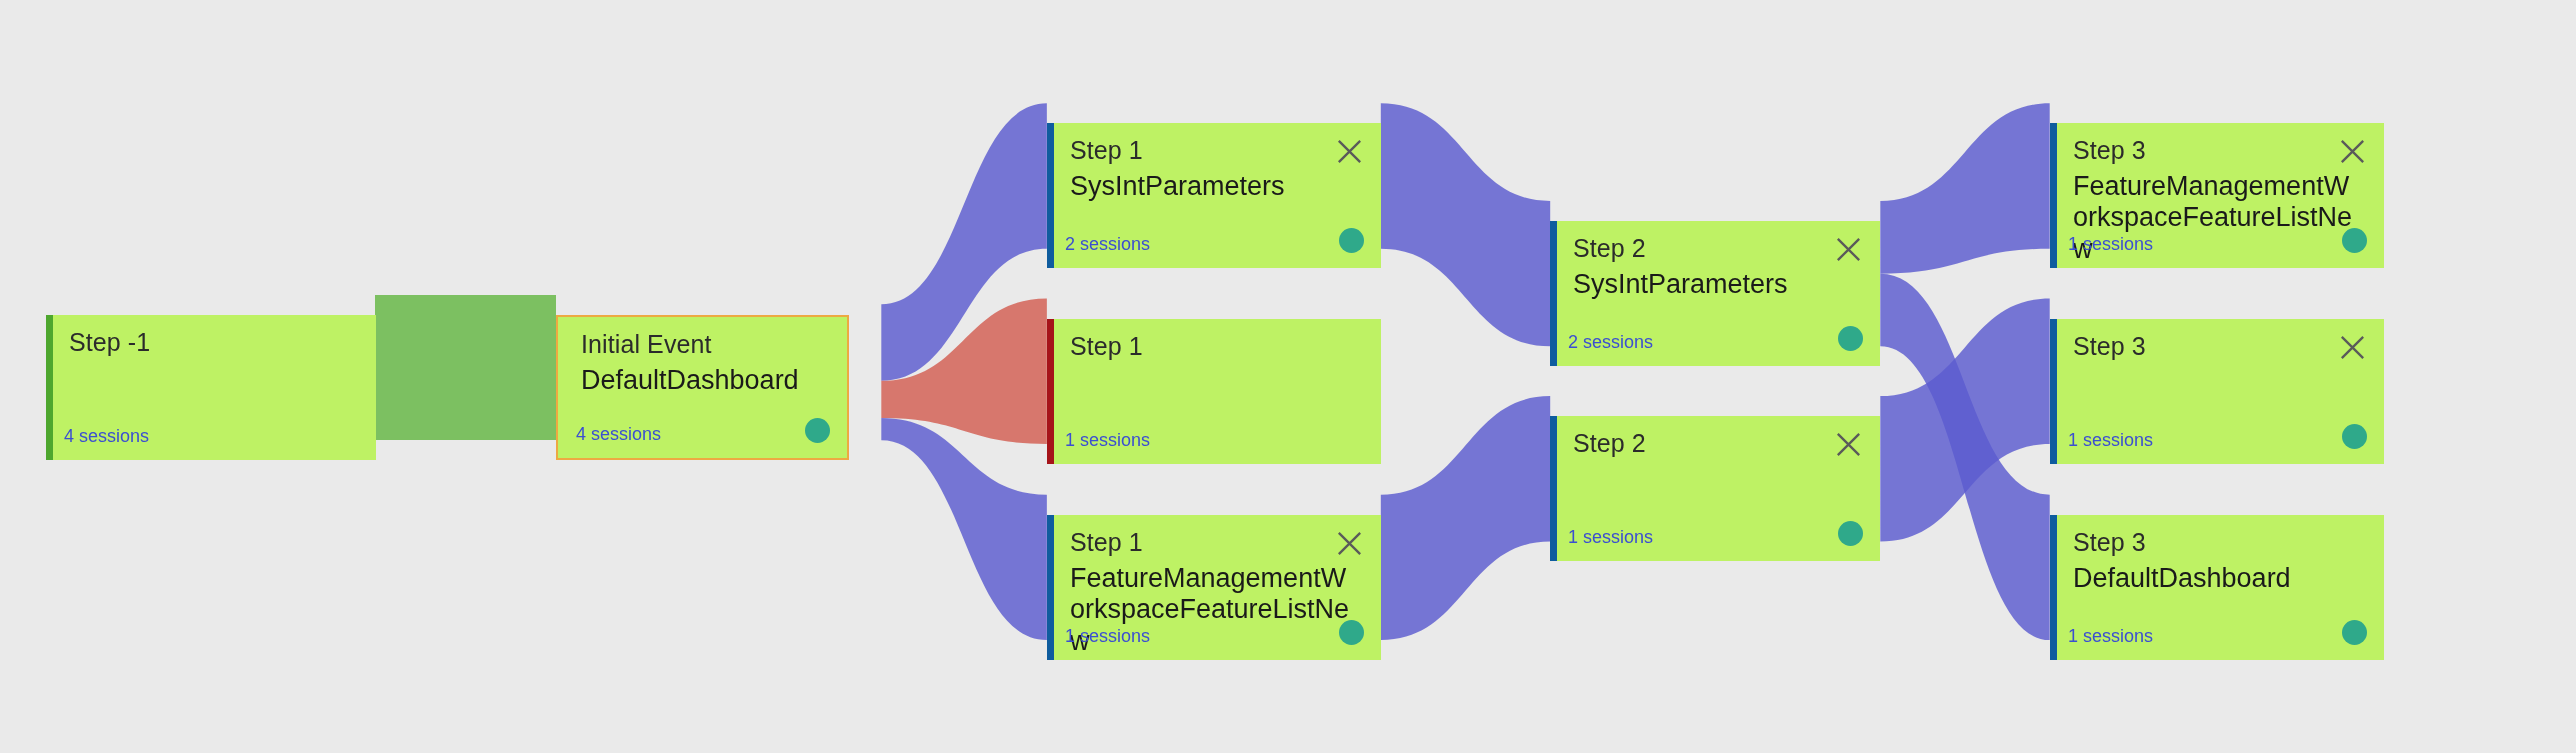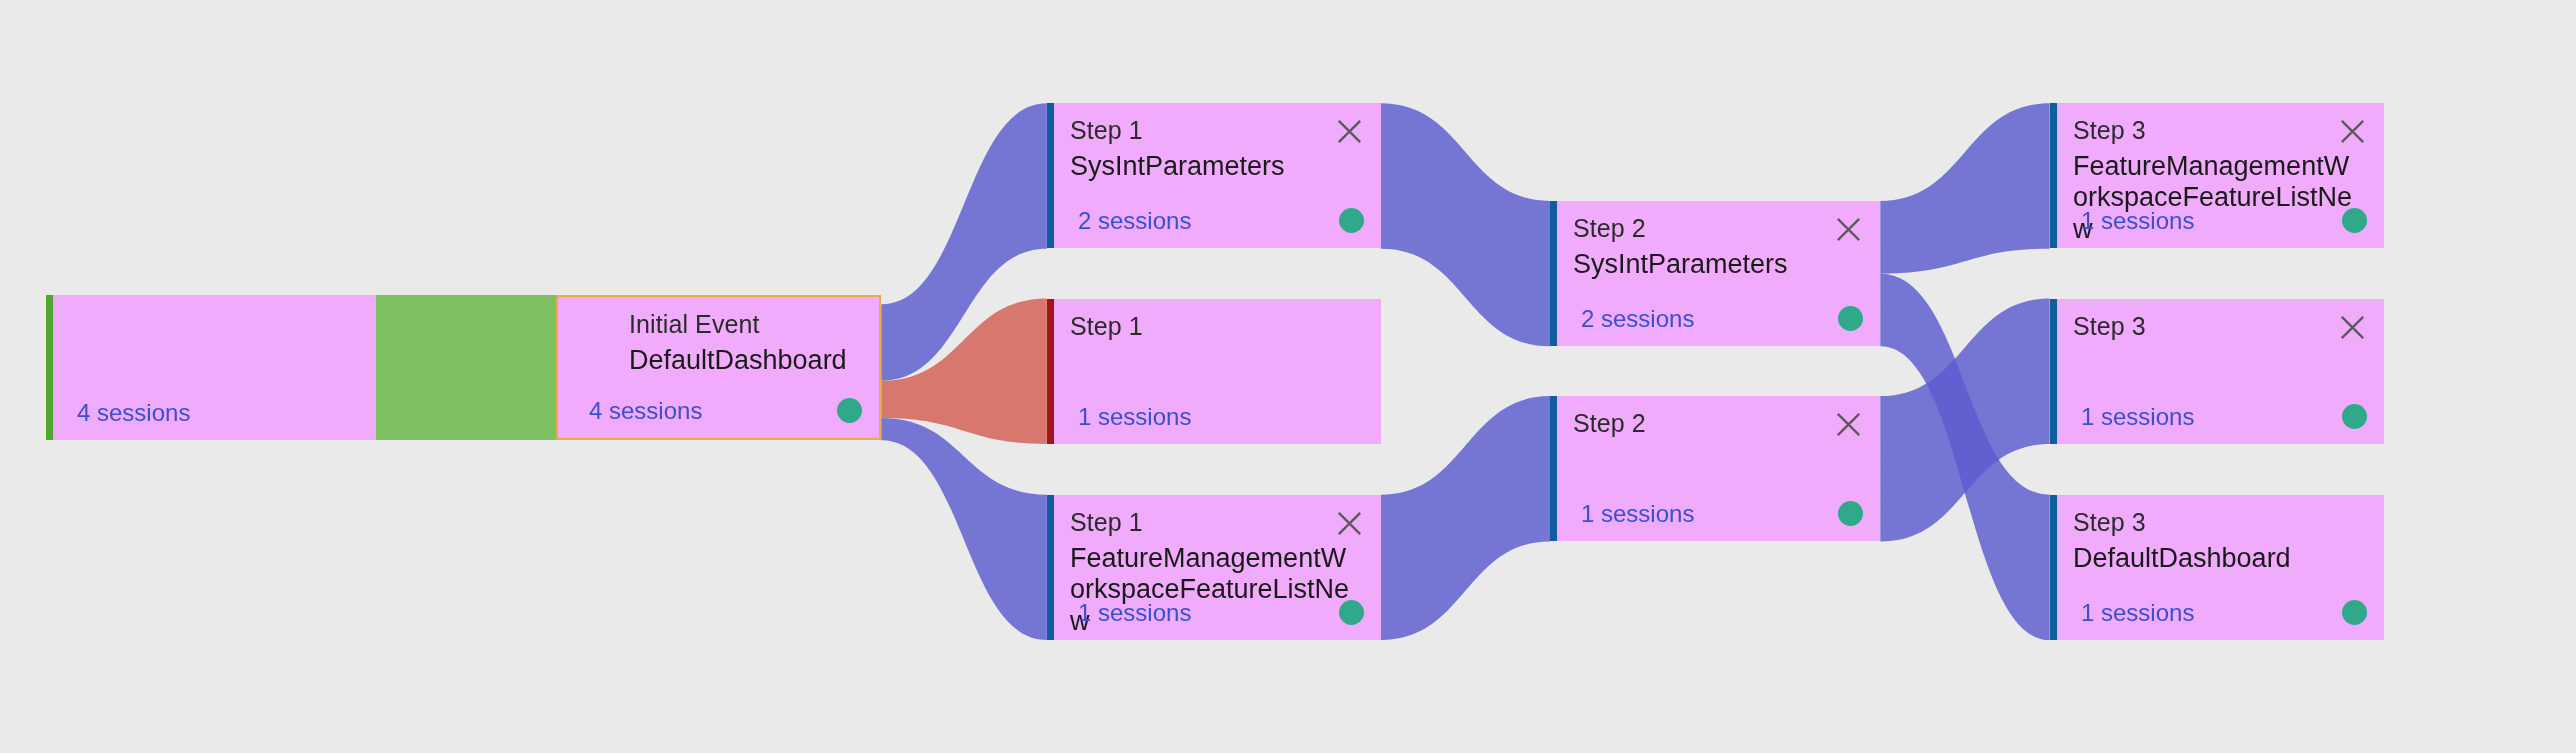--- a/index.html
+++ b/index.html
@@ -9,24 +9,25 @@
     font-family:"Liberation Sans", sans-serif;
     overflow:hidden;
   }
   #stage{position:relative;width:2576px;height:753px;}
 
   #ribbons{position:absolute;left:0;top:0;width:2576px;height:753px;}
 
   
   .node{
     position:absolute;
-    background:#f0abfc;
+    background:#bef264;
     box-sizing:border-box;
     display:flex;
     flex-direction:column;
+    margin-top:20px;
   }
   .node .accent{
     position:absolute;left:0;top:0;bottom:0;width:6.7px;
   }
   .node.selected{
     border:2.9px solid #eda942;
   }
   .node .body{
     position:relative;
     padding:13.4px 21px 0 23px;
@@ -41,22 +42,22 @@
   .title{
     font-size:27px;
     font-weight:normal;
     color:#1a1a1a;
     line-height:1.16;
     margin-top:6.7px;
     word-break:break-all;
   }
   .sessions{
     position:absolute;
-    left:31px;bottom:13.4px;
-    font-size:24px;
+    left:18px;bottom:13.4px;
+    font-size:18px;
     color:#3b4fd1;
     line-height:1.1;
   }
   .dot{
     position:absolute;
     right:17px;bottom:15.3px;
     width:25px;height:25px;
     border-radius:50%;
     background:#2fa98a;
   }
@@ -86,25 +87,26 @@
       <path d="M1965,210 C2053.5,210 2053.5,108 2142,108 L2142,260 C2053.5,260 2053.5,286 1965,286 Z" fill="#5b5bd0" fill-opacity="0.82"></path>
       <path d="M1965,286 C2053.5,286 2053.5,517 2142,517 L2142,669 C2053.5,669 2053.5,362 1965,362 Z" fill="#5b5bd0" fill-opacity="0.82"></path>
       <path d="M1965,414 C2053.5,414 2053.5,312 2142,312 L2142,464 C2053.5,464 2053.5,566 1965,566 Z" fill="#5b5bd0" fill-opacity="0.82"></path>
     </svg>
 
   <div class="greenblock" style="left:375px;top:295px;width:181px;height:145px;"></div>
 
   <div class="node" style="left:46px;top:295px;width:330px;height:145px;">
     <span class="accent" style="background:#4ea72e;"></span>
     <div class="body">
+      <div class="step">Step -1</div>
     </div>
     <div class="sessions">4 sessions</div>
   </div>
 
-  <div class="node selected" style="left:556px;top:295px;width:325px;height:145px;padding-left:48px;">
+  <div class="node selected" style="left:556px;top:295px;width:293px;height:145px;">
     <div class="body">
       <div class="step">Initial Event</div>
       <div class="title">DefaultDashboard</div>
     </div>
     <div class="sessions">4 sessions</div>
     <span class="dot"></span>
   </div>
 
   <div class="node" style="left:1047px;top:103px;width:334px;height:145px;">
     <span class="accent" style="background:#0f5c9e;"></span>

